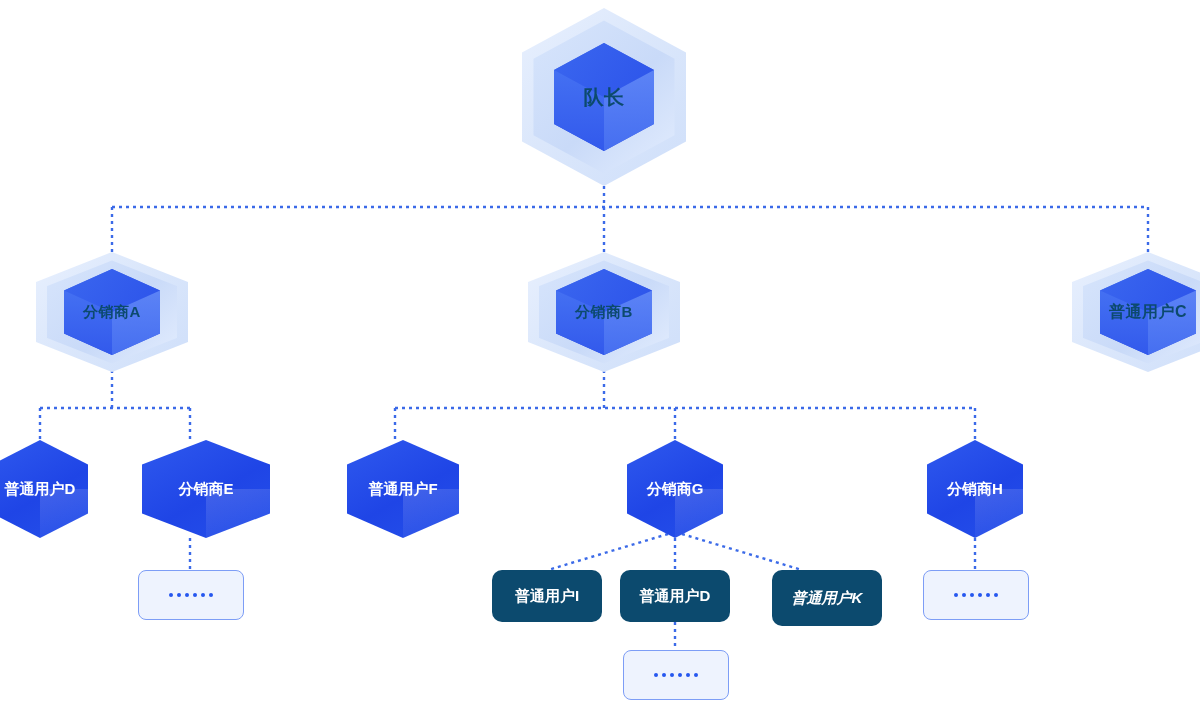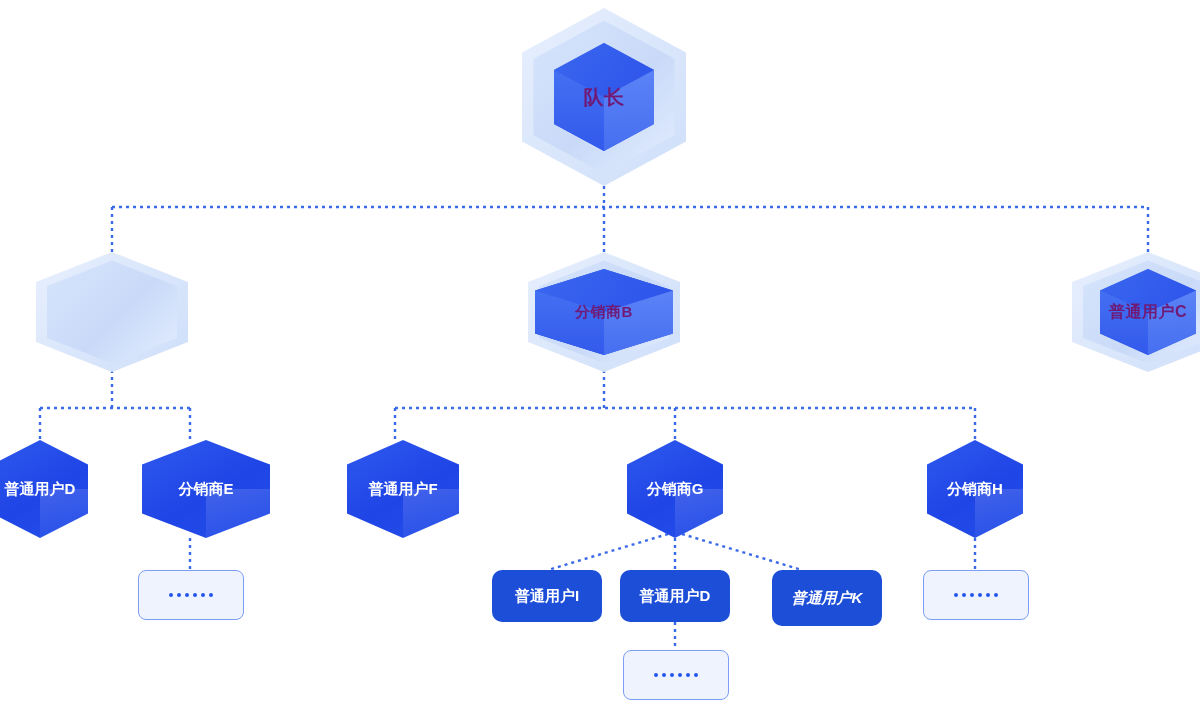--- a/index.html
+++ b/index.html
@@ -88,21 +88,21 @@
     clip-path: polygon(50% 0%, 100% 25%, 50% 50%, 0% 25%);
     background: linear-gradient(120deg, #3a66ef 0%, #2b52ea 100%);
     opacity: .9;
   }
   .core .label {
     position: absolute;
     left: 0; top: 0; width: 100%; height: 100%;
     display: flex;
     align-items: center;
     justify-content: center;
-    color: #701a75;
+    color: #0c4a6e;
     font-weight: bold;
     white-space: nowrap;
     letter-spacing: .5px;
   }
 
   
   .hex3 {
     position: absolute;
     left: 0; top: 0; width: 100%; height: 100%;
     -webkit-clip-path: polygon(50% 0%, 100% 25%, 100% 75%, 50% 100%, 0% 75%, 0% 25%);
@@ -125,21 +125,21 @@
     color: #ffffff;
     font-weight: bold;
     font-size: 15px;
     white-space: nowrap;
   }
 
   
   .pill {
     position: absolute;
     border-radius: 10px;
-    background: #1d4ed8;
+    background: #0c4a6e;
     color: #ffffff;
     font-weight: bold;
     font-size: 15px;
     display: flex;
     align-items: center;
     justify-content: center;
     white-space: nowrap;
   }
 
   
@@ -211,28 +211,35 @@
       <div class="face face-right"></div>
       <div class="label" style="font-size:20px;">队长</div>
     </div>
   </div>
 
   <div class="node" style="left:36px; top:252px; width:152px; height:120px;">
     <div class="halo">
       <div class="hex-shape halo-outer"></div>
       <div class="hex-shape halo-inner"></div>
     </div>
+    <div class="core" style="width:96px; height:86px;">
+      <div class="face face-base"></div>
+      <div class="face face-top"></div>
+      <div class="face face-left"></div>
+      <div class="face face-right"></div>
+      <div class="label" style="font-size:15px;">分销商A</div>
+    </div>
   </div>
 
   <div class="node" style="left:528px; top:252px; width:152px; height:120px;">
     <div class="halo">
       <div class="hex-shape halo-outer"></div>
       <div class="hex-shape halo-inner"></div>
     </div>
-    <div class="core" style="width:96px; height:86px;padding-left:42px;">
+    <div class="core" style="width:96px; height:86px;">
       <div class="face face-base"></div>
       <div class="face face-top"></div>
       <div class="face face-left"></div>
       <div class="face face-right"></div>
       <div class="label" style="font-size:15px;">分销商B</div>
     </div>
   </div>
 
   <div class="node" style="left:1072px; top:252px; width:152px; height:120px;">
     <div class="halo">

